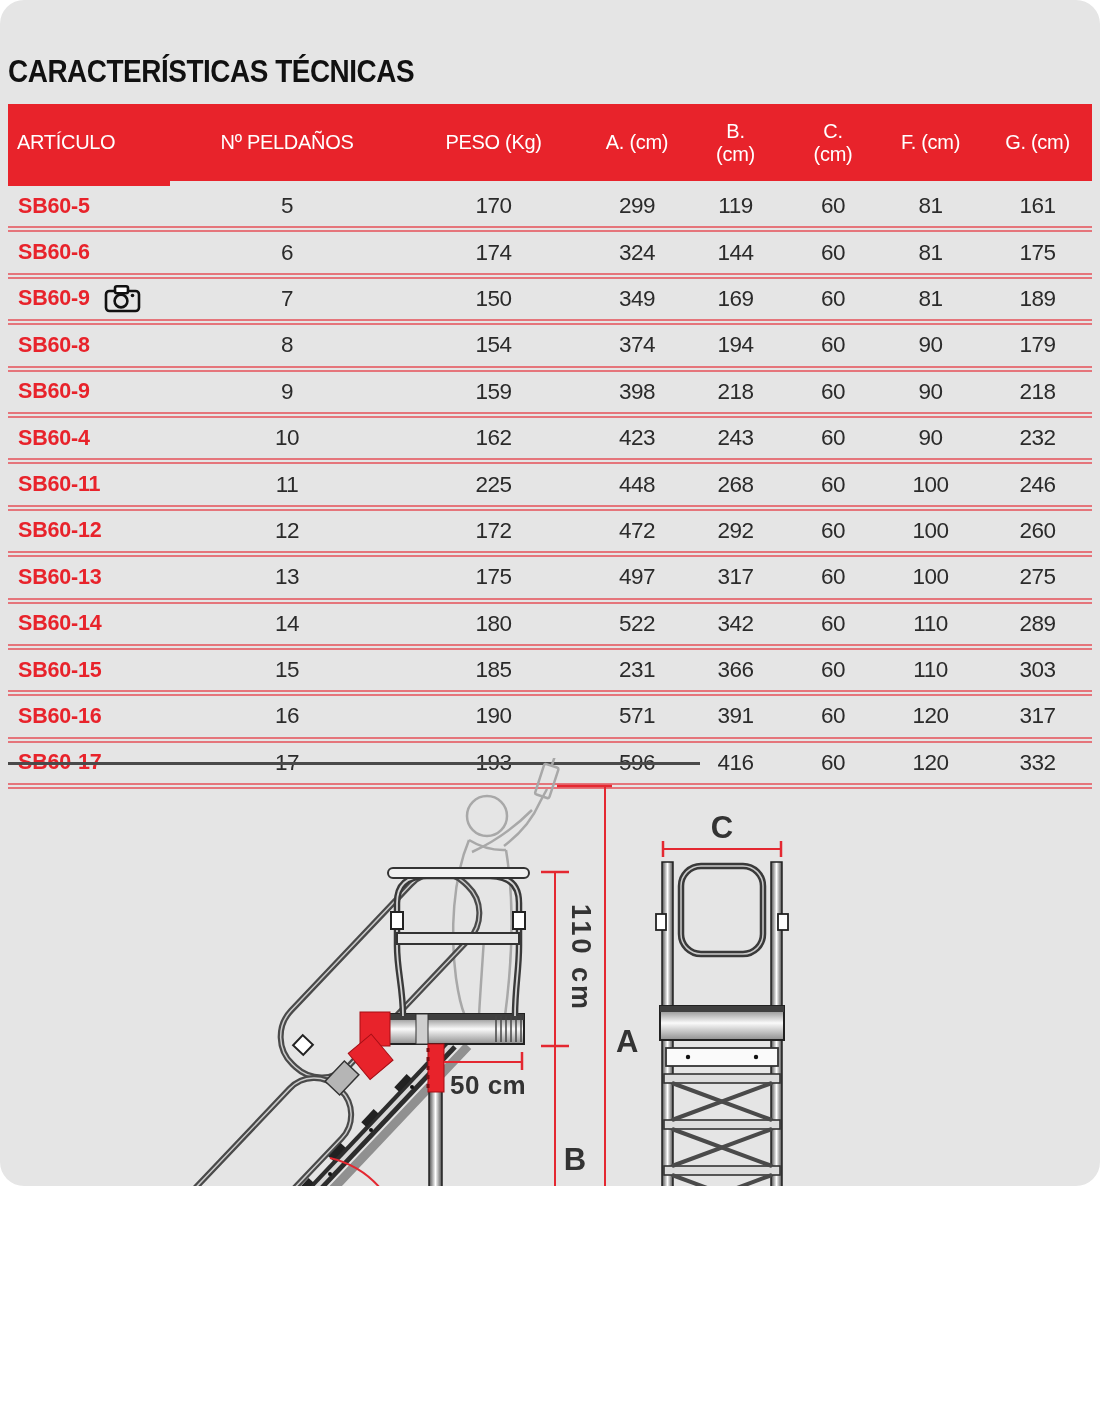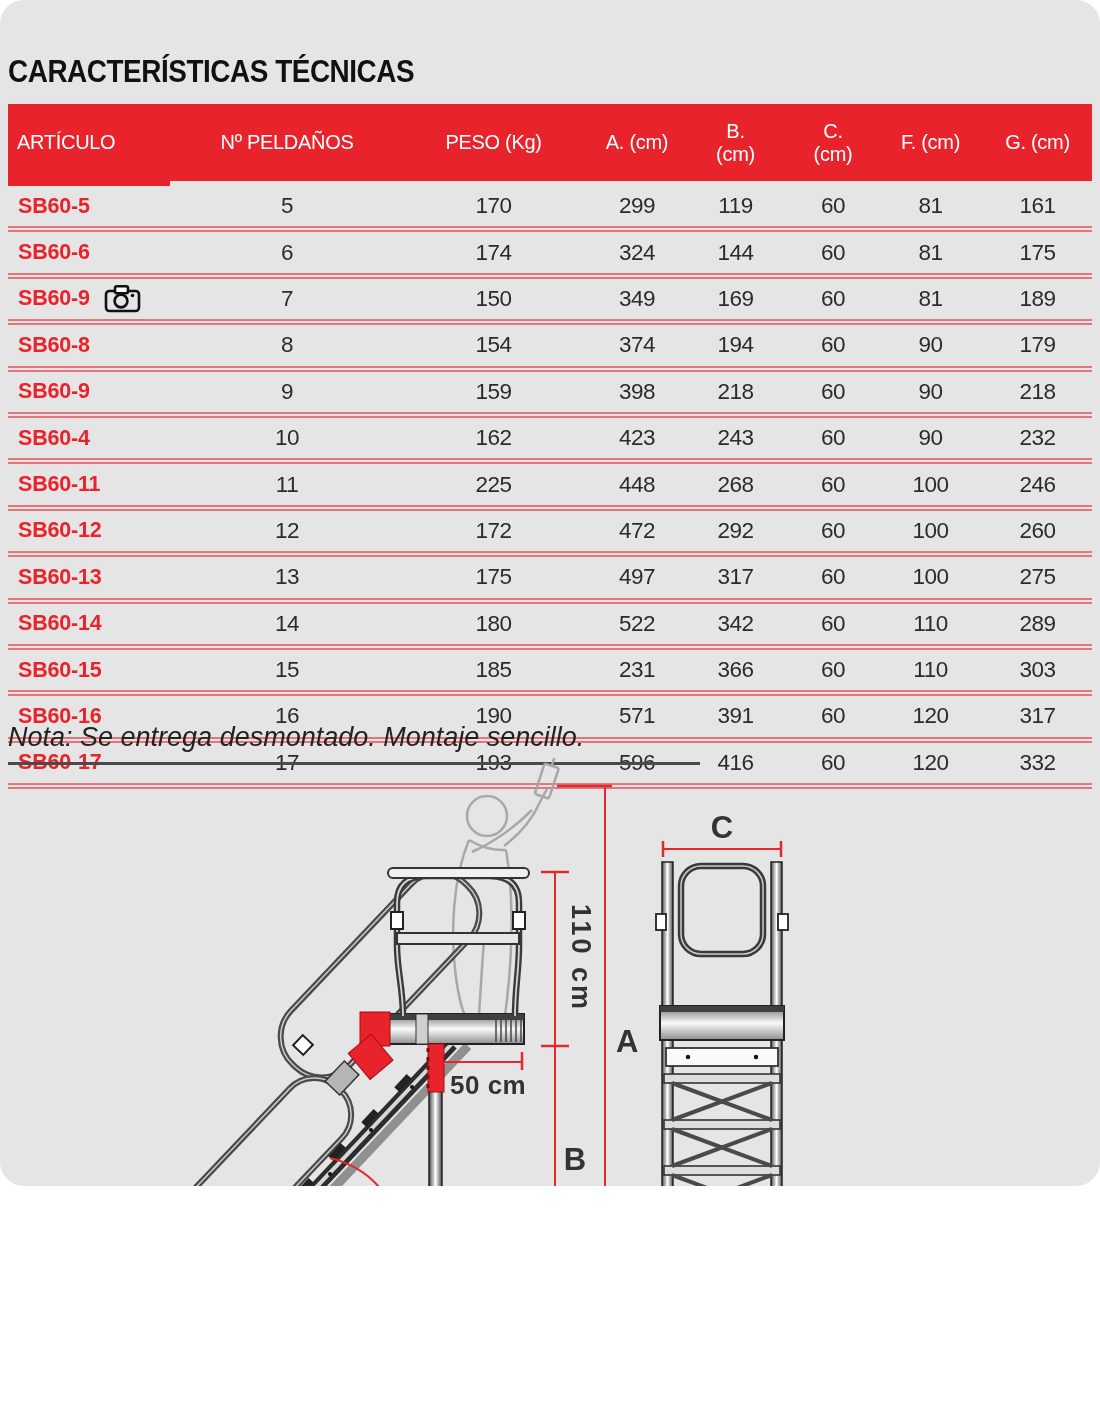--- a/index.html
+++ b/index.html
@@ -236,21 +236,20 @@
       <div class="cell num">193</div>
       <div class="cell num">596</div>
       <div class="cell num">416</div>
       <div class="cell num">60</div>
       <div class="cell num">120</div>
       <div class="cell num">332</div>
     </div>
   </div>
   </div>
 
-  <div id="note">Nota: Se entrega desmontado. Montaje sencillo.</div>
   <div id="note-underline"></div>
 
   <svg id="diagram" viewBox="0 758 1100 664" width="1100" height="664">
     <defs>
       <linearGradient id="gdeck" x1="0" y1="0" x2="0" y2="1">
         <stop offset="0" stop-color="#6e6e6e"></stop>
           <stop offset=".5" stop-color="#fafafa"></stop>
           <stop offset="1" stop-color="#8f8f8f"></stop>
       </linearGradient>
       <linearGradient id="gpost" x1="0" y1="0" x2="1" y2="0">

